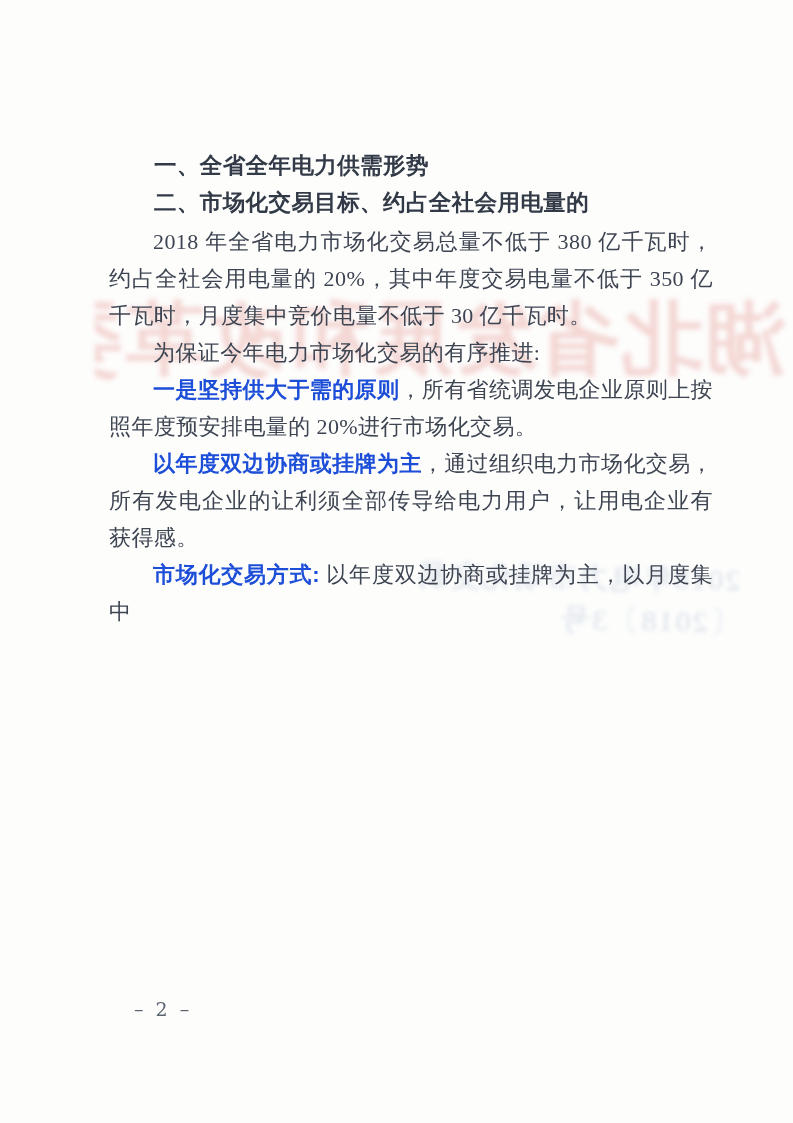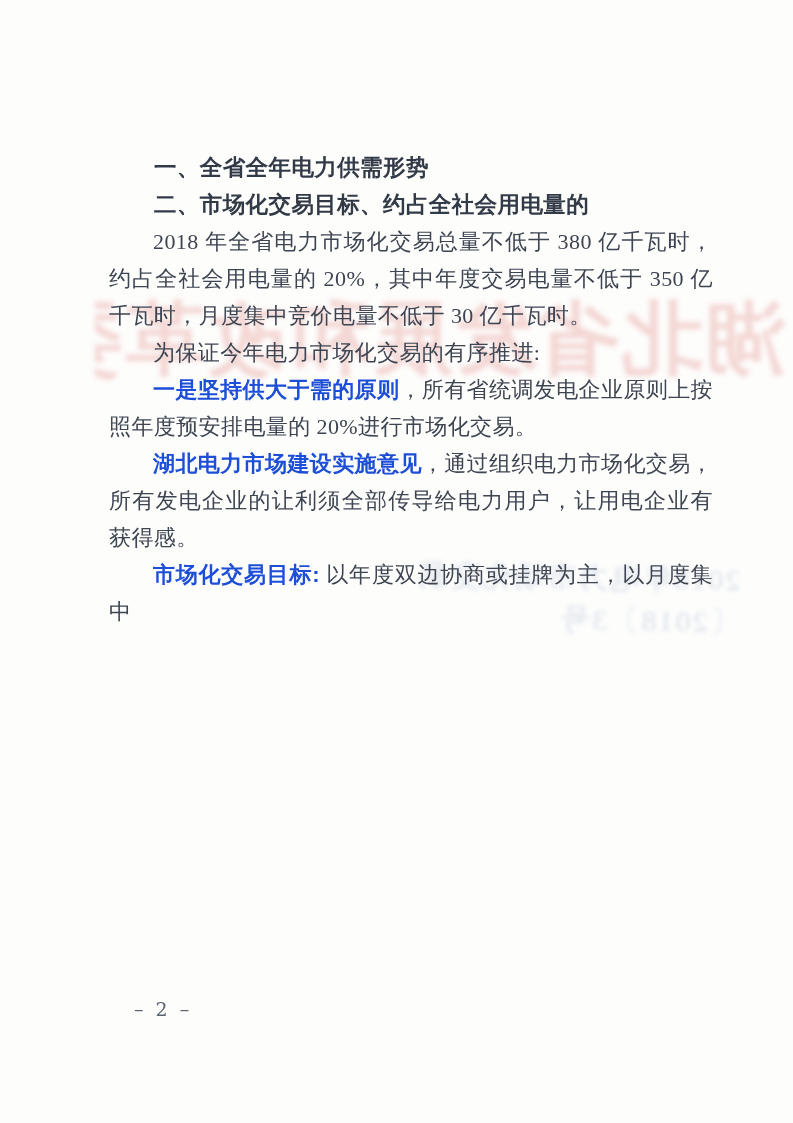--- a/index.html
+++ b/index.html
@@ -71,21 +71,21 @@
   }
   .doc p.no-indent {
     text-indent: 0;
   }
   .doc .heading {
     margin: 0;
     text-indent: 2em;
     font-size: 22.5px;
     line-height: 37px;
     font-weight: bold;
-    font-family: Liberation Sans, sans-serif;
+    font-family: Liberation Mono, monospace;
     color: #30384400;
     color: #323a47;
     text-align: left;
   }
   .doc .lead {
     font-weight: bold;
     font-family: "Liberation Sans", "DejaVu Sans", sans-serif;
     color: #1d4ed8;
   }
 
@@ -120,22 +120,22 @@
 
 
     <div class="heading">二、市场化交易目标、约占全社会用电量的</div>
 
     <p>2018 年全省电力市场化交易总量不低于 380 亿千瓦时，约占全社会用电量的 20%，其中年度交易电量不低于 350 亿千瓦时，月度集中竞价电量不低于 30 亿千瓦时。</p>
 
     <p>为保证今年电力市场化交易的有序推进:</p>
 
     <p><span class="lead">一是坚持供大于需的原则</span><span>，所有省统调发电企业原则上按照年度预安排电量的 20%进行市场化交易。</span></p>
 
-    <p><span class="lead">湖北电力市场建设实施意见</span><span>，通过组织电力市场化交易，所有发电企业的让利须全部传导给电力用户，让用电企业有获得感。</span></p>
+    <p><span class="lead">以年度双边协商或挂牌为主</span><span>，通过组织电力市场化交易，所有发电企业的让利须全部传导给电力用户，让用电企业有获得感。</span></p>
 
 
-    <p><span class="lead">市场化交易目标:</span><span> 以年度双边协商或挂牌为主，以月度集中</span></p>
+    <p><span class="lead">市场化交易方式:</span><span> 以年度双边协商或挂牌为主，以月度集中</span></p>
 
   </div>
 
   <div class="page-number">– 2 –</div>
 
 </div>
 
 </body></html>

